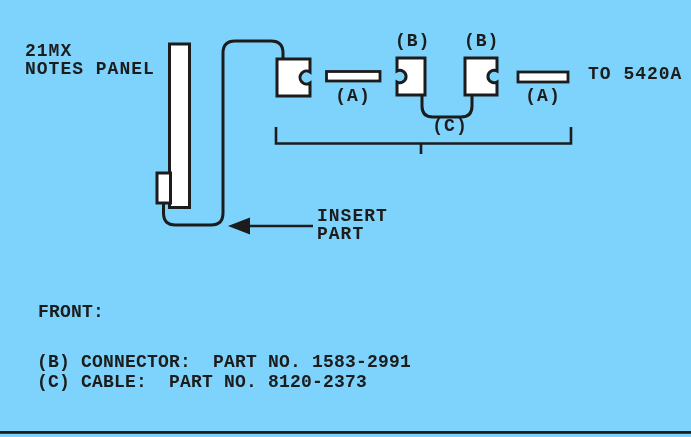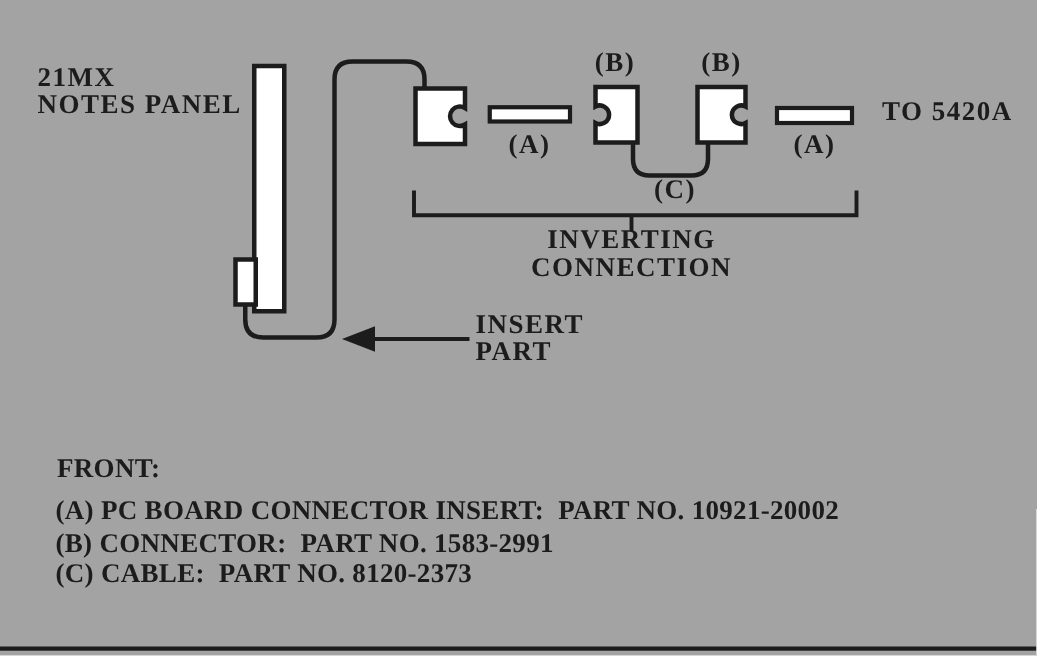--- a/index.html
+++ b/index.html
@@ -1,22 +1,22 @@
 <!DOCTYPE html>
 <html><head>
 <meta charset="utf-8">
 <style>
   * { margin: 0; padding: 0; box-sizing: border-box; }
   html, body { background: #fff; }
   #page {
     position: relative;
     width: 691px;
     height: 437px;
-    background: #a3a3a3;
-    font-family: Liberation Serif, serif;
+    background: #7dd3fc;
+    font-family: Liberation Mono, monospace;
     overflow: hidden;
   }
   #line-art {
     position: absolute;
     left: 0; top: 0;
     width: 691px; height: 437px;
   }
   .lbl {
     position: absolute;
     font-weight: bold;
@@ -78,22 +78,20 @@
   <div class="lbl center" style="left:395px; top:32px; width:30px;">(B)</div>
   <div class="lbl center" style="left:464px; top:32px; width:34px;">(B)</div>
 
   <div class="lbl center" style="left:326px; top:87px; width:54px;">(A)</div>
   <div class="lbl center" style="left:518px; top:87px; width:50px;">(A)</div>
 
   <div class="lbl center" style="left:425px; top:117px; width:50px;">(C)</div>
 
   <div class="lbl" style="left:588px; top:65px;text-align:right;">TO 5420A</div>
 
-  <div class="lbl center two-line" style="left:321px; top:150px; width:200px;"><span>INVERTING</span><br><span>CONNECTION</span></div>
 
   <div class="lbl" style="left:317px; top:207px;"><span>INSERT</span><br><span>PART</span></div>
 
   <div class="notes-line" style="left:38px; top:303px;">FRONT:</div>
-  <div class="notes-line" style="left:37px; top:331px;">(A) PC BOARD CONNECTOR INSERT:  PART NO. 10921-20002</div>
   <div class="notes-line" style="left:37px; top:353px;">(B) CONNECTOR:  PART NO. 1583-2991</div>
   <div class="notes-line" style="left:37px; top:373px;">(C) CABLE:  PART NO. 8120-2373</div>
 
 </div>
 
 </body></html>

